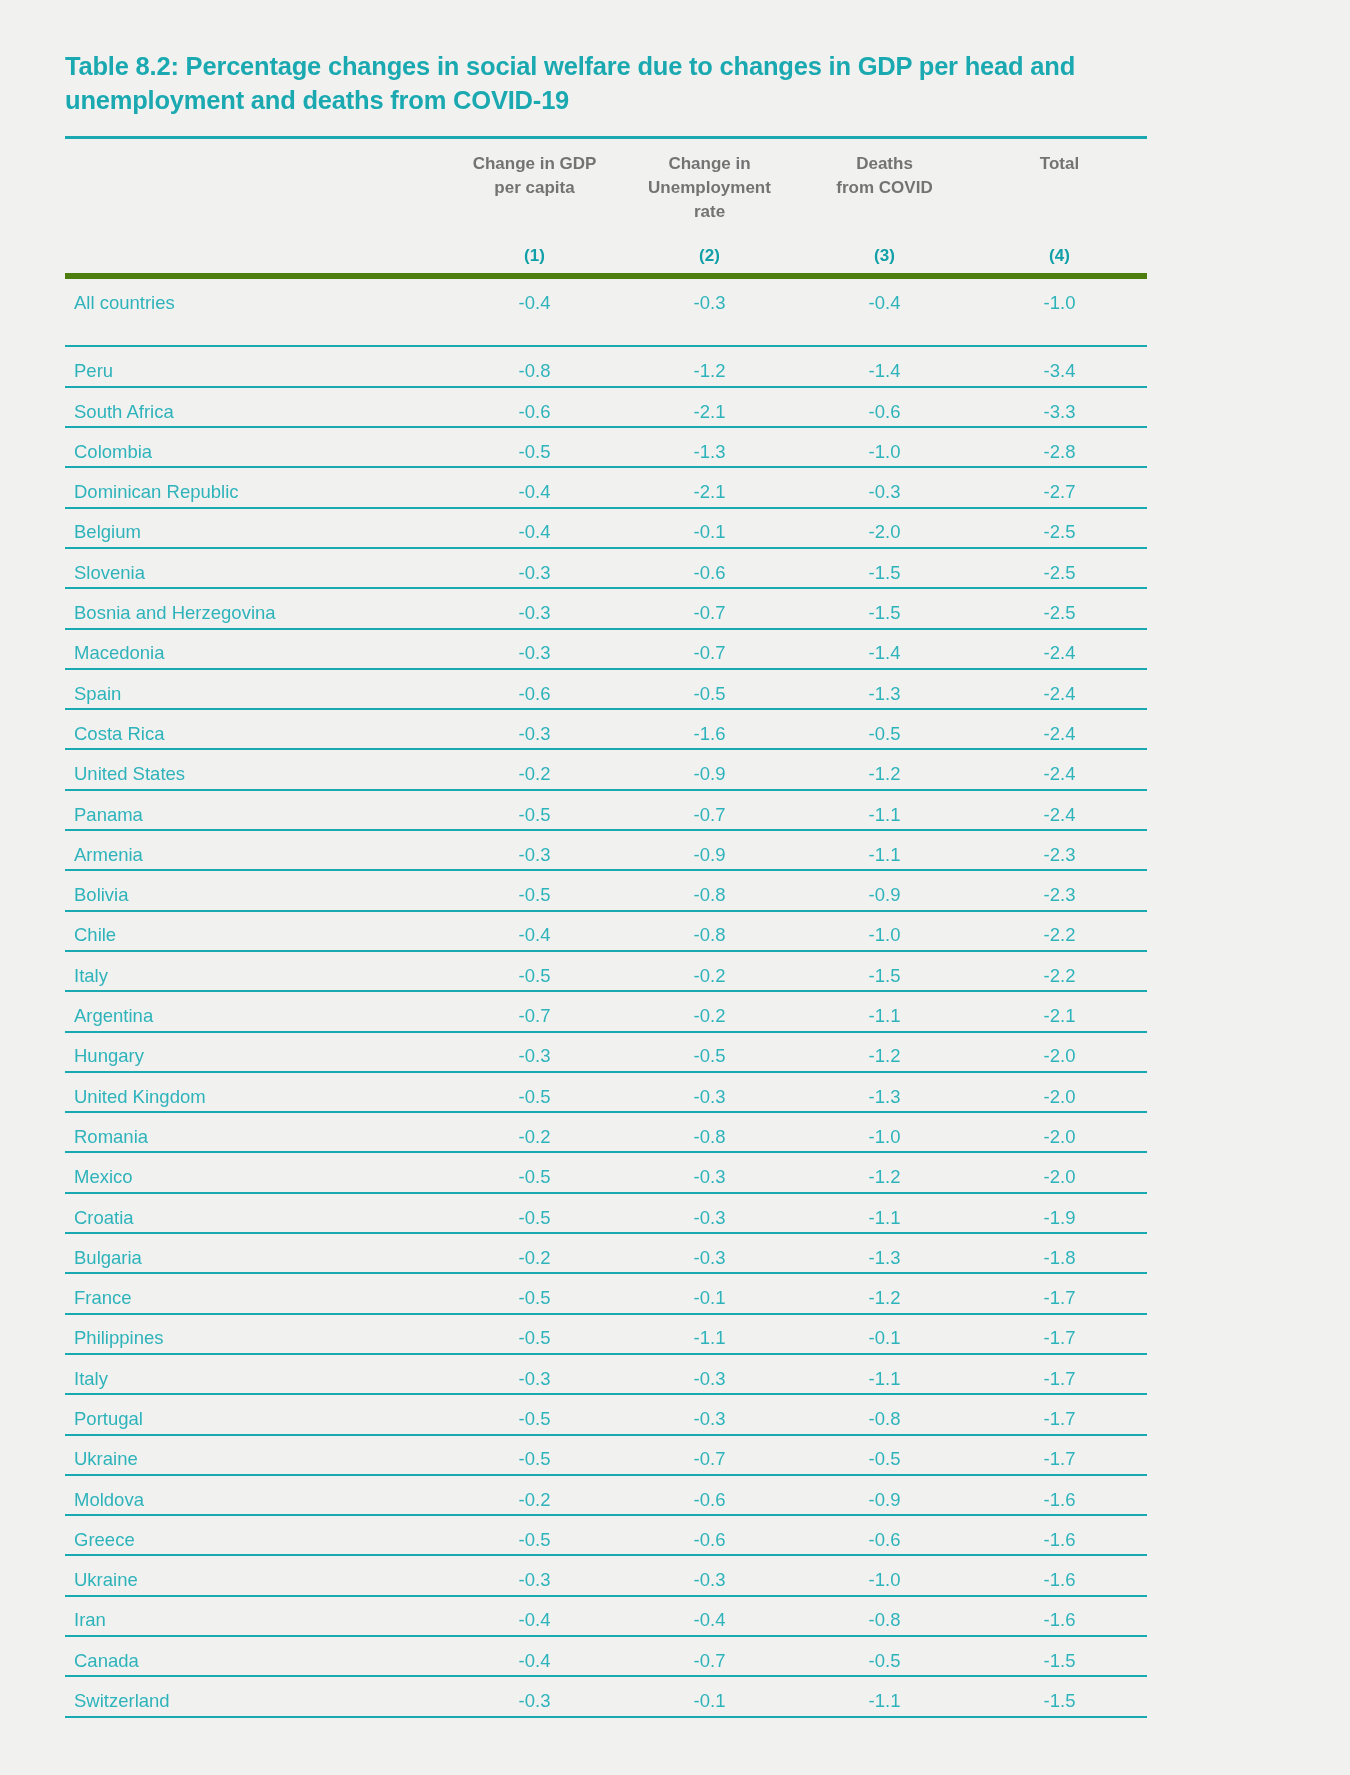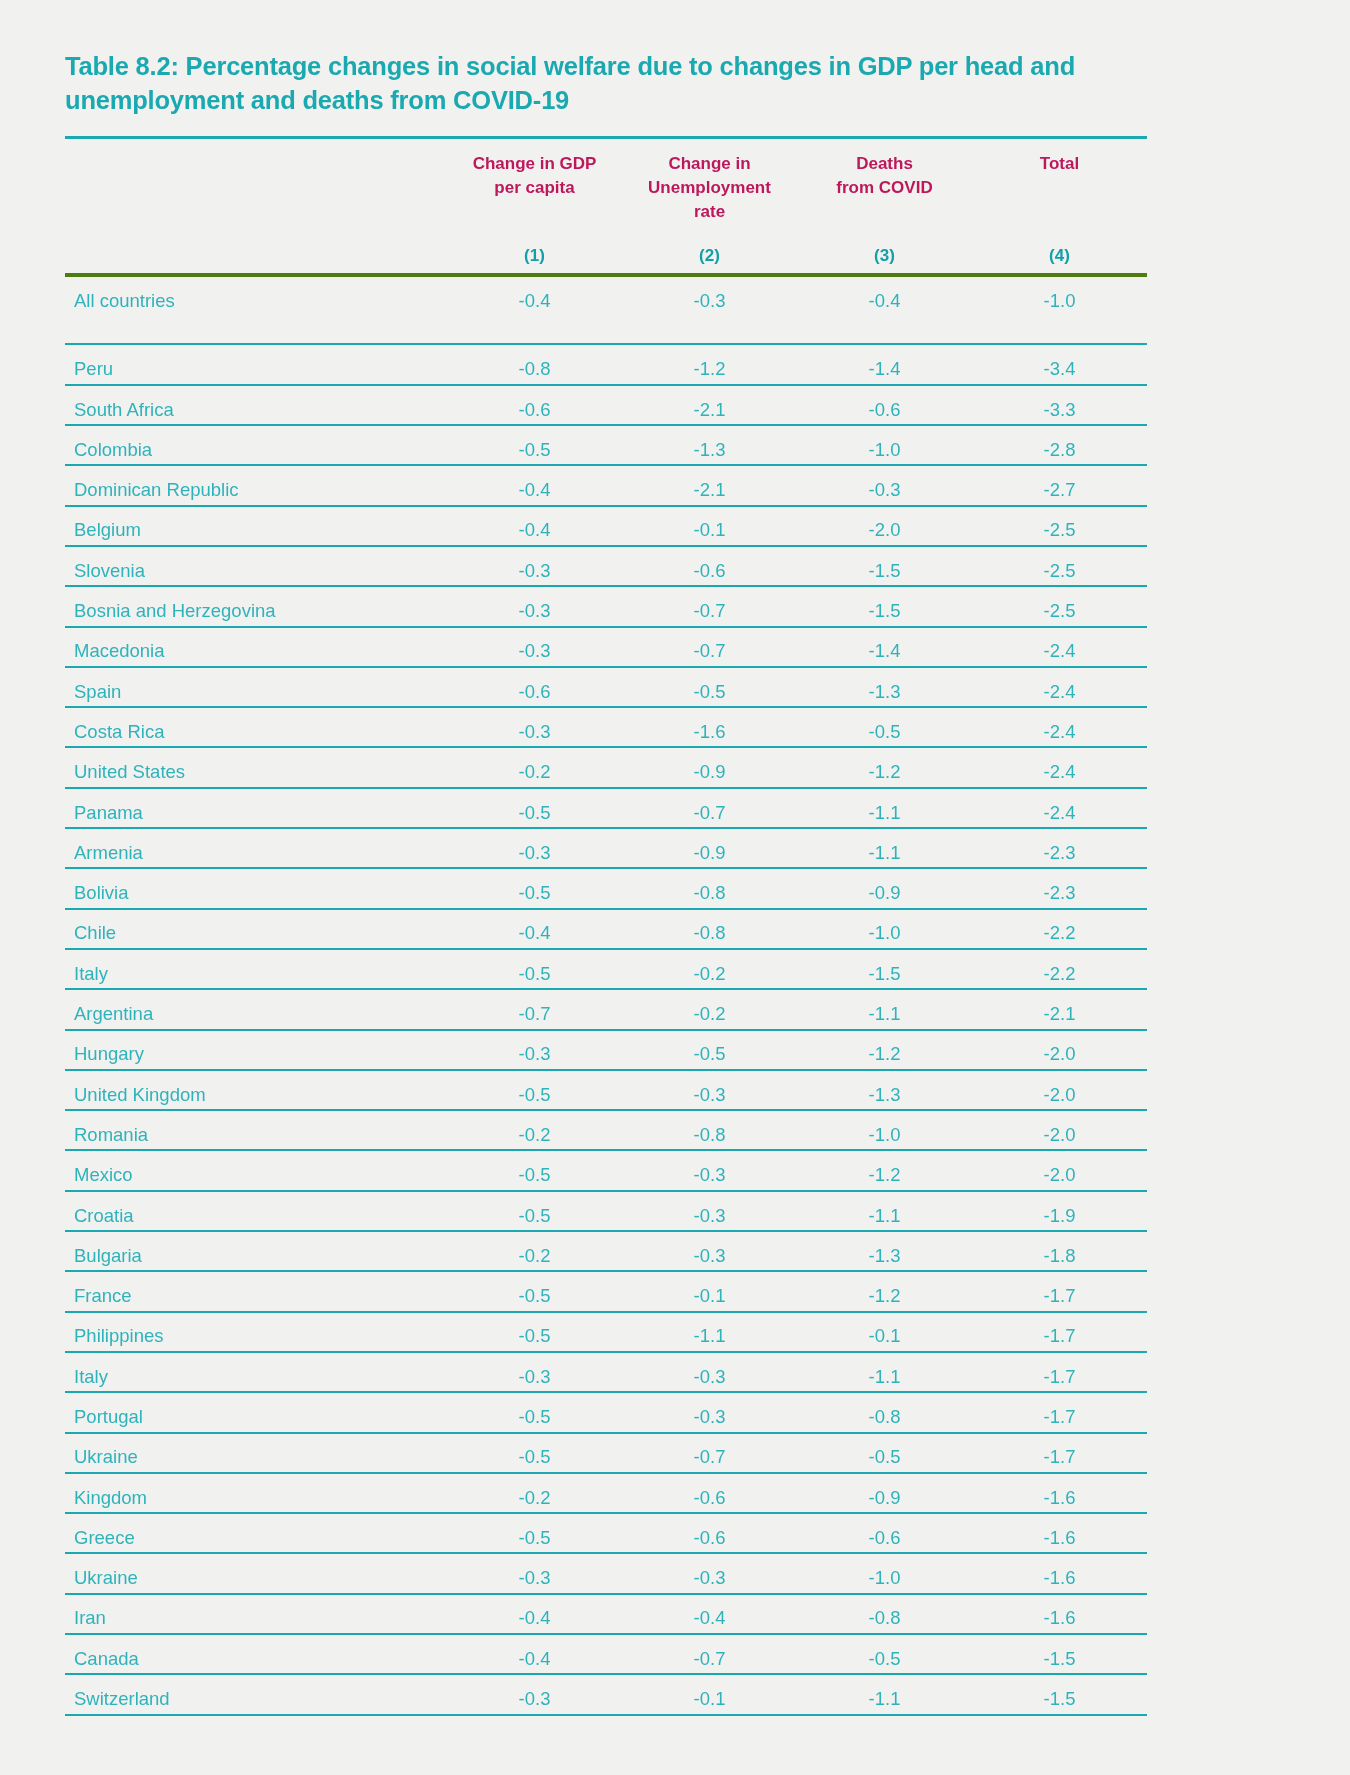--- a/index.html
+++ b/index.html
@@ -47,21 +47,21 @@
   
   .hdr-rule td {
     border-top: 3px solid #1aa9b0;
     height: 0;
     font-size: 0;
     line-height: 0;
   }
   tr.head th {
     font-size: 17px;
     font-weight: bold;
-    color: #be185d;
+    color: #737373;
     line-height: 1.42;
     padding: 13px 0 6px 0;
     text-align: center;
     vertical-align: top;
   }
   tr.head th.country-head { text-align: left; }
   tr.colnum th {
     font-size: 17px;
     font-weight: bold;
     color: #12a0a8;
@@ -80,21 +80,21 @@
     padding: 5px 0 5px 0;
     text-align: center;
     border-top: 2px solid #1aa9b0;
     white-space: nowrap;
   }
   tbody td.country {
     text-align: left;
     padding-left: 9px;
   }
   tbody tr.aggregate td {
-    border-top: 4px solid #4d7c0f;
+    border-top: 6px solid #4d7c0f;
   }
   tbody tr.spacer td {
     border-top: none;
     height: 28px;
     padding: 0;
     font-size: 0;
     line-height: 0;
   }
   tbody tr.first-country td {
     border-top: 2.5px solid #1aa9b0;
@@ -350,21 +350,21 @@
           <td>-1.7</td>
         </tr>
         <tr>
           <td class="country">Ukraine</td>
           <td>-0.5</td>
           <td>-0.7</td>
           <td>-0.5</td>
           <td>-1.7</td>
         </tr>
         <tr>
-          <td class="country">Kingdom</td>
+          <td class="country">Moldova</td>
           <td>-0.2</td>
           <td>-0.6</td>
           <td>-0.9</td>
           <td>-1.6</td>
         </tr>
         <tr>
           <td class="country">Greece</td>
           <td>-0.5</td>
           <td>-0.6</td>
           <td>-0.6</td>

